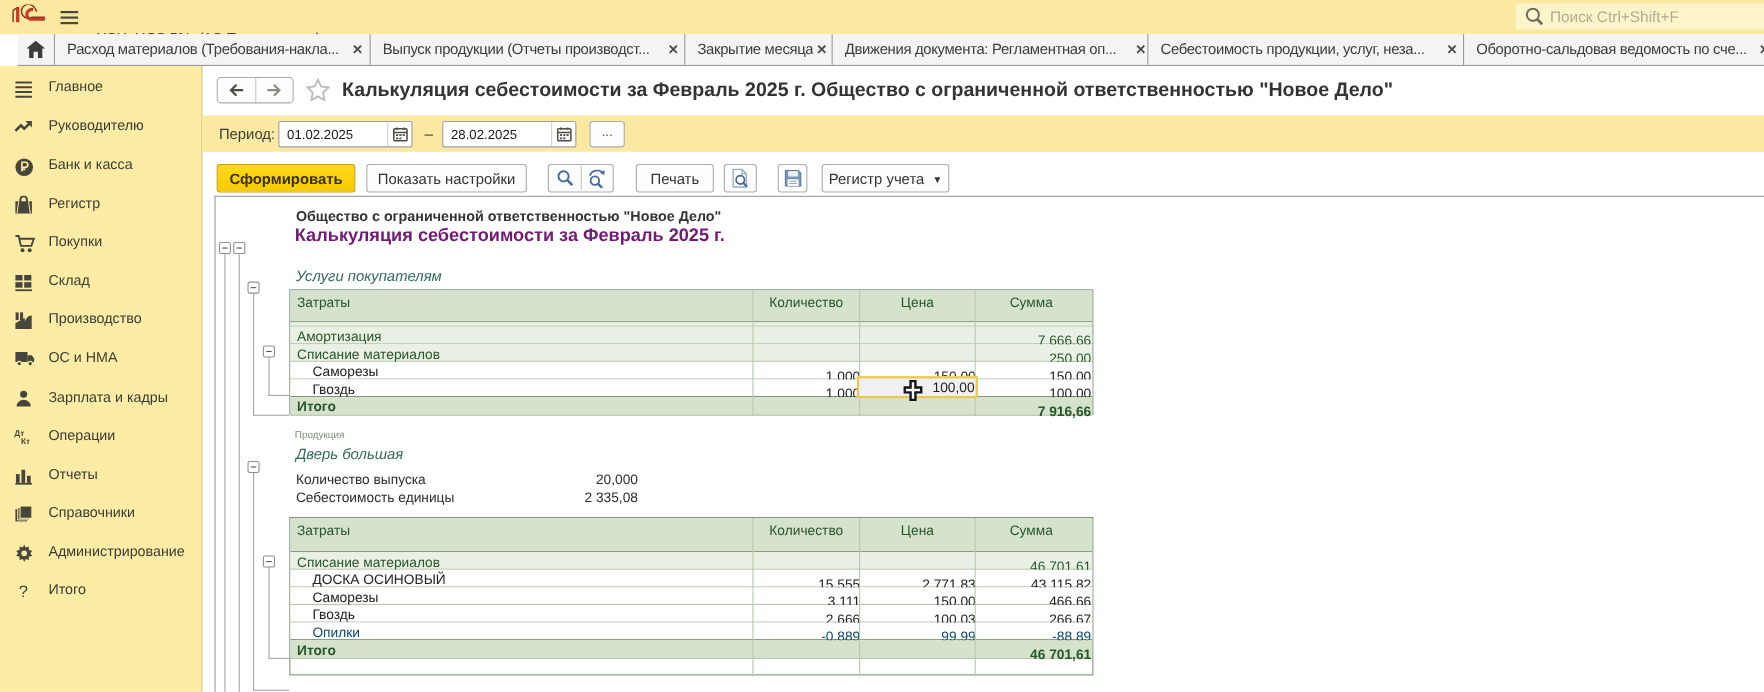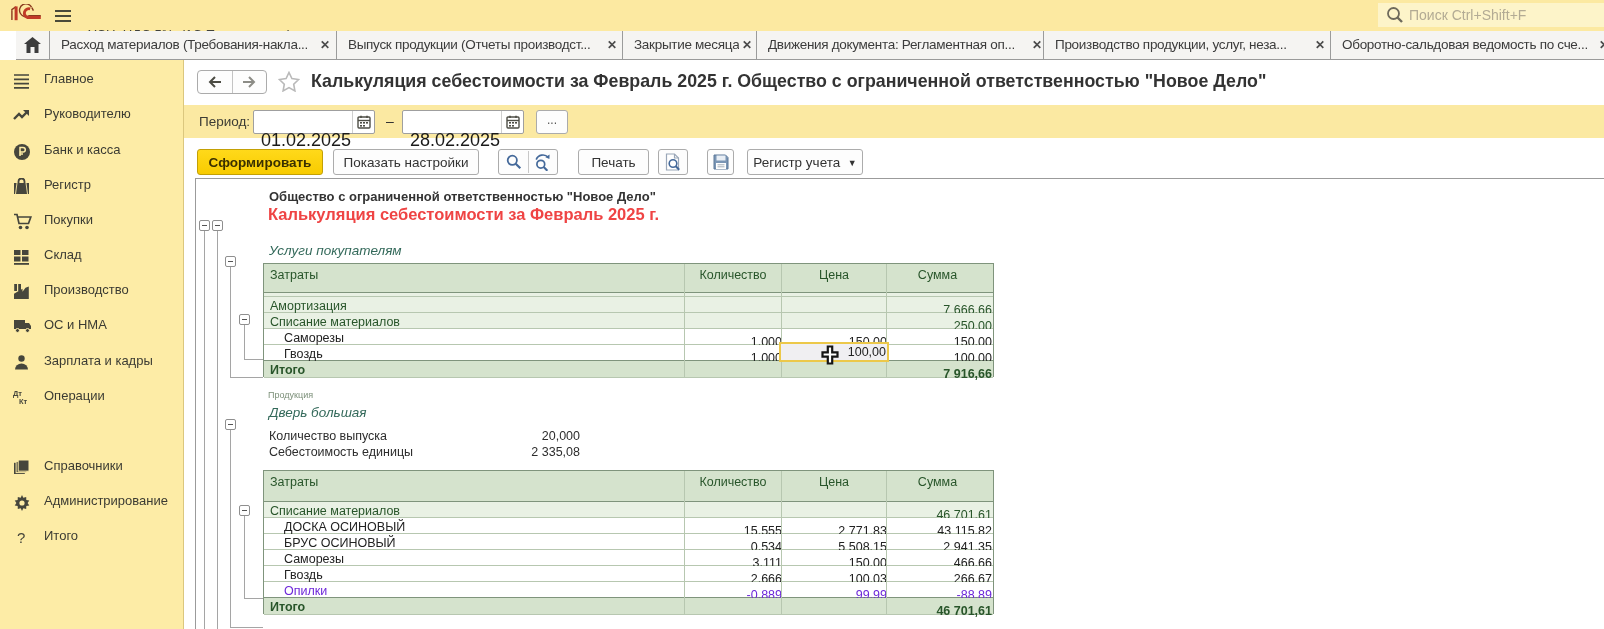--- a/index.html
+++ b/index.html
@@ -29,39 +29,39 @@
 
   
   .navgrp { position:absolute; left:197px; top:70px; width:70px; height:24px; background:#fdfdfd; border:1px solid #ababab; border-radius:4px; }
   .navgrp .sep { position:absolute; left:34px; top:0; width:1px; height:22px; background:#c4c4c4; }
   .pagetitle { position:absolute; left:311px; top:71px; font-size:17.8px; font-weight:bold; color:#333; }
 
   
   .periodbar { position:absolute; left:184px; top:105px; width:1420px; height:33px; background:#fbe9a2; }
   .periodbar .plabel { position:absolute; left:15px; top:9px; font-size:13.5px; color:#3c3c34; }
   .dinput { position:absolute; top:5px; width:122px; height:24px; background:#fff; border:1px solid #9f9f9f; border-radius:2px; }
-  .dinput .dtext { position:absolute; left:7px; top:4px; font-size:18px; color:#1a1a1a;margin-top:15px; }
+  .dinput .dtext { position:absolute; left:7px; top:4px; font-size:12px; color:#1a1a1a; }
   .dinput .cbtn { position:absolute; right:0; top:0; width:22px; height:22px; border-left:1px solid #cfcfcf; }
   .dash { position:absolute; left:202px; top:8px; color:#333; font-size:14px; }
   .dots { position:absolute; left:352px; top:5px; width:32px; height:24px; background:#fdfdfd; border:1px solid #ababab; border-radius:3px; color:#555; font-size:12px; text-align:center; line-height:18px; }
 
   
   .btn { position:absolute; top:149px; height:26px; background:#fdfdfd; border:1px solid #acacac; border-radius:3px; font-size:13.5px; color:#333; text-align:center; }
   .btn-gen { left:197px; width:126px; background:linear-gradient(#ffd91a,#f8cb00); border-color:#c3a005; font-weight:bold; color:#3a3000;text-align:center; }
   .btn span.lbl { position:absolute; left:0; right:0; top:5px; }
 
   
   .report { position:absolute; left:195px; top:178px; width:1409px; height:451px; border-top:1px solid #9b9b9b; border-left:1px solid #9b9b9b; background:#fff; }
   .vline { position:absolute; width:1px; background:#a5a5a5; }
   .hline { position:absolute; height:1px; background:#a5a5a5; }
   .gbox { position:absolute; width:11px; height:11px; background:#fff; border:1px solid #8f8f8f; border-radius:2px; }
   .gbox::after { content:""; position:absolute; left:2px; top:4px; width:5px; height:1px; background:#555; }
 
   .rline1 { position:absolute; left:269px; top:189px; font-size:13px; font-weight:bold; color:#333; }
-  .rline2 { position:absolute; left:268px; top:205px; font-size:16.5px; font-weight:bold; color:#ef4444; }
+  .rline2 { position:absolute; left:268px; top:205px; font-size:16.5px; font-weight:bold; color:#701a75; }
   .grp-label { position:absolute; font-style:italic; color:#33695a; font-size:13.5px; }
   .small-label { position:absolute; left:268px; top:390px; font-size:9px; color:#7b8f78; }
   .kv-label { position:absolute; left:269px; font-size:12.5px; color:#2d2d2d; }
   .kv-val { position:absolute; font-size:12.5px; color:#2d2d2d; text-align:right; }
 
   
   .rtable { position:absolute; left:263px; width:731px; border:1px solid #7f947c; }
   .trow { position:relative; width:100%; border-bottom:1px solid #b7c7b0; font-size:12.5px; }
   .trow:last-child { border-bottom:none; }
   .c0 { position:absolute; left:6px; top:2px; white-space:nowrap; }
@@ -110,21 +110,21 @@
     </div>
   <div class="tab" style="left:607px;width:134px">
       <span class="ttxt">Закрытие месяца</span>
       <span class="tx" style="left:119px">✕</span>
     </div>
   <div class="tab" style="left:741px;width:287px">
       <span class="ttxt">Движения документа: Регламентная оп...</span>
       <span class="tx" style="left:275px">✕</span>
     </div>
   <div class="tab" style="left:1028px;width:287px">
-      <span class="ttxt">Производство продукции, услуг, неза...</span>
+      <span class="ttxt">Себестоимость продукции, услуг, неза...</span>
       <span class="tx" style="left:271px">✕</span>
     </div>
   <div class="tab" style="left:1315px;width:289px;border-right:none">
       <span class="ttxt">Оборотно-сальдовая ведомость по сче...</span>
       <span class="tx" style="left:268px">✕</span>
     </div>
 </div>
 
 <div class="sidebar" id="sidebar">
   <div class="sitem" style="top:4px">
@@ -196,20 +196,29 @@
         <path d="M2 15.5 a6.5 6 0 0 1 13 0 Z" fill="#46463c"></path>
       </svg>
     <span class="slabel">Зарплата и кадры</span>
     </div>
   <div class="sitem" style="top:321px">
     <svg width="18" height="17" viewBox="0 0 18 17">
         <text x="0" y="7" font-family="Liberation Sans, sans-serif" font-size="7.5" font-weight="bold" fill="#46463c">Дт</text>
         <text x="6" y="15" font-family="Liberation Sans, sans-serif" font-size="7.5" font-weight="bold" fill="#46463c">Кт</text>
       </svg>
     <span class="slabel">Операции</span>
+    </div>
+  <div class="sitem" style="top:356px">
+    <svg width="17" height="17" viewBox="0 0 17 17">
+        <rect x="1.5" y="7" width="3.4" height="8" fill="#46463c"></rect>
+        <rect x="6.5" y="3" width="3.4" height="12" fill="#46463c"></rect>
+        <rect x="11.5" y="8.5" width="3.4" height="6.5" fill="#46463c"></rect>
+        <rect x="1" y="15" width="15" height="1.6" fill="#46463c"></rect>
+      </svg>
+    <span class="slabel">Отчеты</span>
     </div>
   <div class="sitem" style="top:391px">
     <svg width="17" height="17" viewBox="0 0 17 17">
         <rect x="1" y="3.8" width="10.8" height="11.2" fill="#46463c"></rect>
         <rect x="3.1" y="2.4" width="10.8" height="11.2" fill="#46463c" stroke="#fdeca6" stroke-width="1"></rect>
         <rect x="5.2" y="1" width="10.8" height="11.2" fill="#46463c" stroke="#fdeca6" stroke-width="1"></rect>
       </svg>
     <span class="slabel">Справочники</span>
     </div>
   <div class="sitem" style="top:426px">
@@ -406,38 +415,32 @@
       <span class="c0 green-dark">Списание материалов</span>
       <span class="num green-dark" style="right:1px">46 701,61</span>
     </div>
     <div class="trow" style="height:16px;background:#fff;color:#222">
       <span class="c0" style="left:20px">ДОСКА ОСИНОВЫЙ</span>
       <span class="num" style="right:211px">15,555</span>
       <span class="num" style="right:106px">2 771,83</span>
       <span class="num" style="right:1px">43 115,82</span>
     </div>
     <div class="trow" style="height:16px;background:#fff;color:#222">
-      <span class="c0" style="left:20px">БРУС ОСИНОВЫЙ</span>
-      <span class="num" style="right:211px">0,534</span>
-      <span class="num" style="right:106px">5 508,15</span>
-      <span class="num" style="right:1px">2 941,35</span>
-    </div>
-    <div class="trow" style="height:16px;background:#fff;color:#222">
       <span class="c0" style="left:20px">Саморезы</span>
       <span class="num" style="right:211px">3,111</span>
       <span class="num" style="right:106px">150,00</span>
       <span class="num" style="right:1px">466,66</span>
     </div>
     <div class="trow" style="height:16px;background:#fff;color:#222">
       <span class="c0" style="left:20px">Гвоздь</span>
       <span class="num" style="right:211px">2,666</span>
       <span class="num" style="right:106px">100,03</span>
       <span class="num" style="right:1px">266,67</span>
     </div>
-    <div class="trow" style="height:16px;background:#fff;color:#6d28d9;border-bottom:1px solid #7f947c">
+    <div class="trow" style="height:16px;background:#fff;color:#0c4a6e;border-bottom:1px solid #7f947c">
       <span class="c0" style="left:20px">Опилки</span>
       <span class="num" style="right:211px">-0,889</span>
       <span class="num" style="right:106px">99,99</span>
       <span class="num" style="right:1px">-88,89</span>
     </div>
     <div class="trow" style="height:17px;background:#d5e3cd">
       <span class="c0 green-dark" style="font-weight:bold">Итого</span>
       <span class="num green-dark" style="right:1px;font-weight:bold">46 701,61</span>
     </div>
     <div class="cline" style="left:420px;height:144px"></div>

